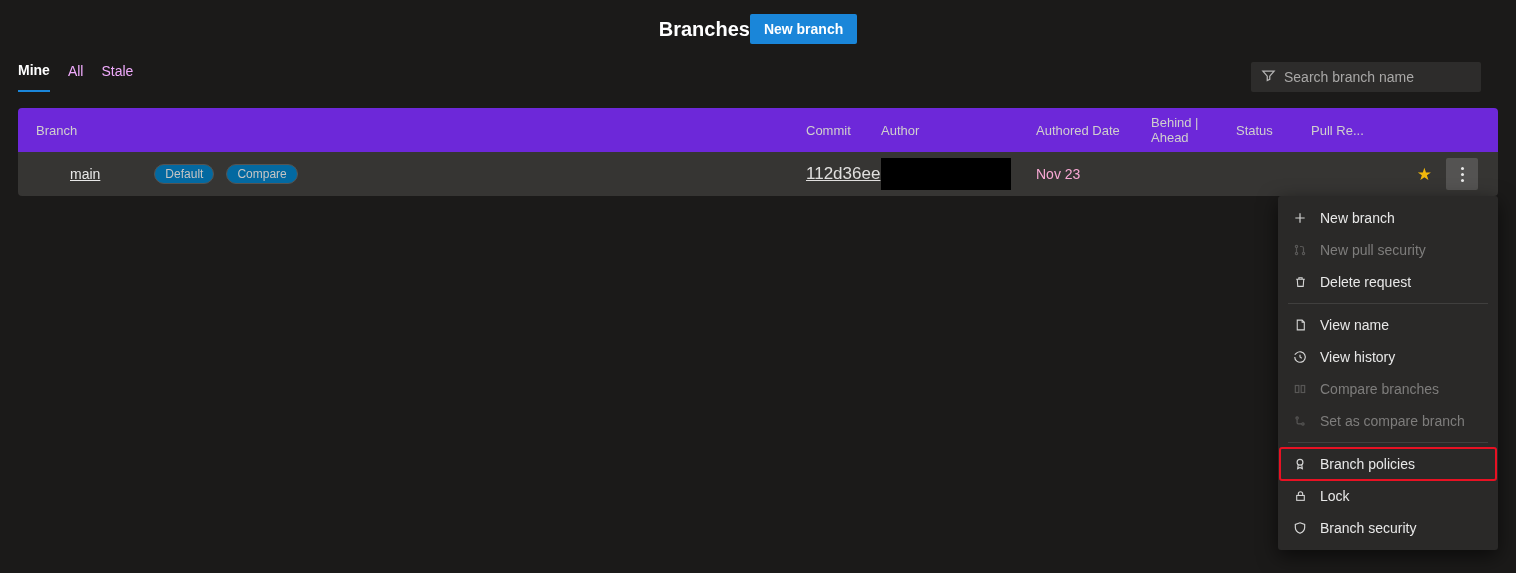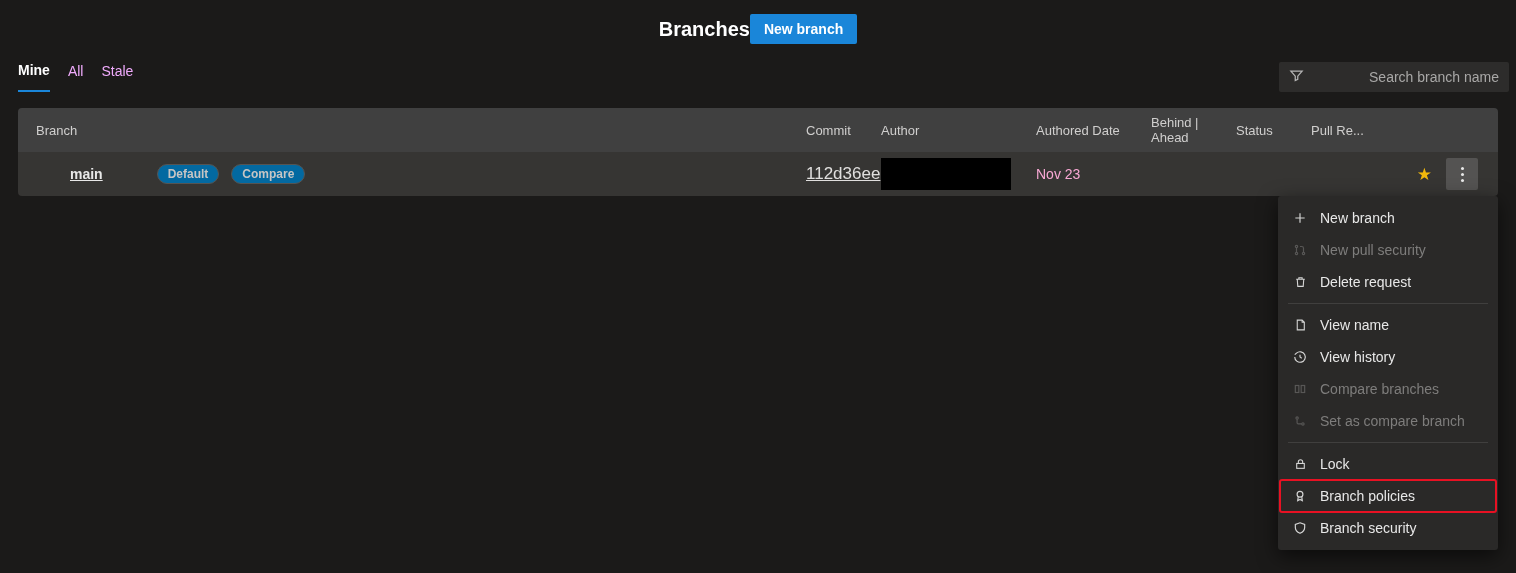--- a/index.html
+++ b/index.html
@@ -30,21 +30,21 @@
     padding: 7px 14px;
     font-size: 14px;
     font-weight: 600;
     border-radius: 2px;
     cursor: pointer;
   }
   .tabs-row {
     display: flex;
     justify-content: space-between;
     align-items: center;
-    padding: 18px 7px 0 18px;
+    padding: 18px 35px 0 18px;
     height: 48px;
   }
   .tabs {
     display: flex;
     gap: 18px;
     align-items: center;
   }
   .tab {
     color: #f0abfc;
     font-size: 14px;
@@ -66,47 +66,46 @@
   }
   .search-wrap svg { opacity: .8; }
   .search-input {
     background: transparent;
     border: none;
     outline: none;
     color: #d946ef;
     margin-left: 8px;
     font-size: 14px;
     width: 100%;
-    text-align: right;
   }
   .search-input::placeholder { color: #a9a8a7; }
   .table {
     margin: 16px 18px 0 18px;
     border-radius: 4px;
     overflow: hidden;
   }
   .thead {
-    background: #404040;
+    background: #6d28d9;
     display: grid;
     grid-template-columns: 770px 75px 155px 115px 85px 75px 60px auto;
     align-items: center;
     height: 44px;
     padding: 0 18px;
     color: #d0cfce;
     font-size: 13px;
   }
   .trow {
     background: #363533;
     display: grid;
     grid-template-columns: 770px 75px 155px 115px 85px 75px 60px auto;
     align-items: center;
     height: 44px;
     padding: 0 18px;
   }
-  .branch-cell { display: flex; align-items: center; gap: 12px; font-weight: bold; }
+  .branch-cell { display: flex; align-items: center; gap: 12px; }
   .branch-cell .icon-col { width: 18px; display:flex; justify-content:center; padding-left:22px;}
   .branch-name { color: #e8e8e8; text-decoration: underline; cursor: pointer; }
   .pill {
     background: #49484737;
     border: 1px solid #5a5958;
     color: #c6c5c4;
     font-size: 12px;
     padding: 2px 10px;
     border-radius: 10px;
     cursor: default;
@@ -287,38 +286,38 @@
     <span class="mi-icon">
         <svg width="14" height="14" viewBox="0 0 24 24" fill="none" stroke="#7e7d7c" stroke-width="2">
           <circle cx="7" cy="7" r="2"></circle>
           <circle cx="17" cy="17" r="2"></circle>
           <path d="M7 9v6a2 2 0 0 0 2 2h6"></path>
         </svg>
       </span>
     <span>Set as compare branch</span>
   </div>
   <div class="menu-sep"></div>
+  <div class="menu-item highlight">
+    <span class="mi-icon">
+        <svg width="14" height="14" viewBox="0 0 24 24" fill="none" stroke="#e8e8e8" stroke-width="2">
+          <circle cx="12" cy="9" r="5"></circle>
+          <path d="M9 14l-1 6 4-2 4 2-1-6"></path>
+        </svg>
+      </span>
+    <span>Branch policies</span>
+  </div>
   <div class="menu-item">
     <span class="mi-icon">
         <svg width="13" height="14" viewBox="0 0 24 24" fill="none" stroke="#e8e8e8" stroke-width="2">
           <rect x="5" y="11" width="14" height="9"></rect>
           <path d="M8 11V8a4 4 0 0 1 8 0v3"></path>
         </svg>
       </span>
     <span>Lock</span>
   </div>
-  <div class="menu-item highlight">
-    <span class="mi-icon">
-        <svg width="14" height="14" viewBox="0 0 24 24" fill="none" stroke="#e8e8e8" stroke-width="2">
-          <circle cx="12" cy="9" r="5"></circle>
-          <path d="M9 14l-1 6 4-2 4 2-1-6"></path>
-        </svg>
-      </span>
-    <span>Branch policies</span>
-  </div>
   <div class="menu-item">
     <span class="mi-icon">
         <svg width="14" height="14" viewBox="0 0 24 24" fill="none" stroke="#e8e8e8" stroke-width="2">
           <path d="M12 3l8 3v5c0 5-3.5 8-8 10-4.5-2-8-5-8-10V6z"></path>
         </svg>
       </span>
     <span>Branch security</span>
   </div>
 </div>
 

